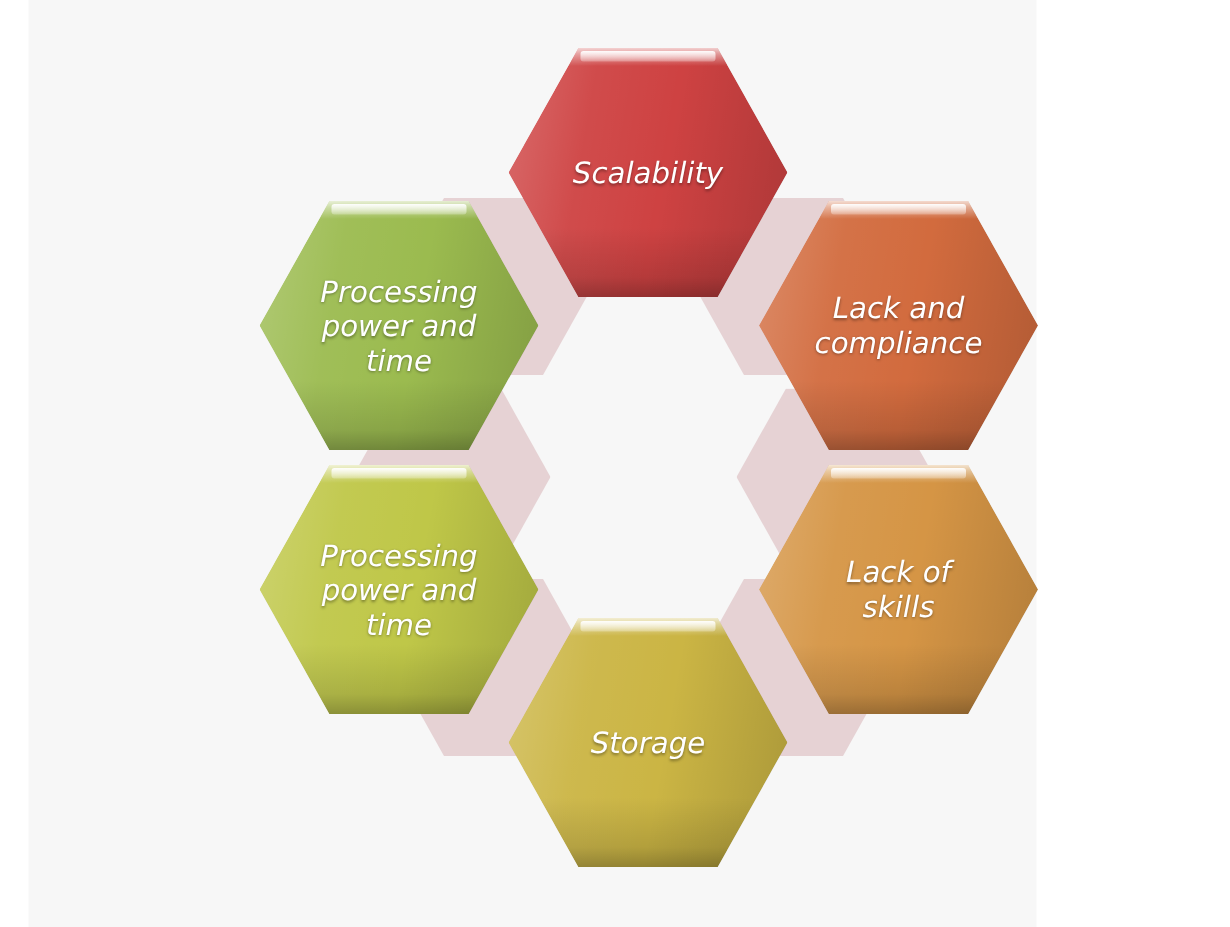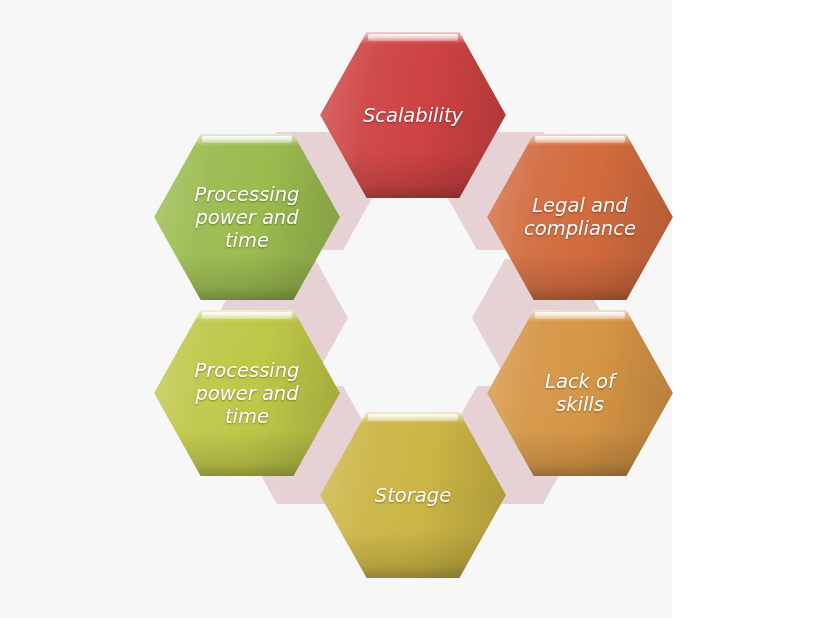--- a/index.html
+++ b/index.html
@@ -12,20 +12,21 @@
     height: 618px;
     font-family: "DejaVu Sans", sans-serif;
     overflow: hidden;
   }
 
   #diagram {
     position: relative;
     width: 672px;
     height: 618px;
     background: #f7f7f7;
+    margin-left: 19px;
   }
 
   
   .hex {
     position: absolute;
     width: 186px;
     height: 166px;
     clip-path: polygon(25% 0%, 75% 0%, 100% 50%, 75% 100%, 25% 100%, 0% 50%);
     -webkit-clip-path: polygon(25% 0%, 75% 0%, 100% 50%, 75% 100%, 25% 100%, 0% 50%);
     display: flex;
@@ -126,21 +127,21 @@
     <div class="face" style="background:#ce4242"></div>
     <div class="bevel"></div>
     <div class="toplight"></div>
     <div class="label">Scalability</div>
   </div>
 
   <div class="hex plate satellite" style="left:487px; top:134px;">
     <div class="face" style="background:#d26b3e"></div>
     <div class="bevel"></div>
     <div class="toplight"></div>
-    <div class="label">Legal and
+    <div class="label">Lack and
 compliance</div>
   </div>
 
   <div class="hex plate satellite" style="left:487px; top:310px;">
     <div class="face" style="background:#d59545"></div>
     <div class="bevel"></div>
     <div class="toplight"></div>
     <div class="label">Lack of
 skills</div>
   </div>

